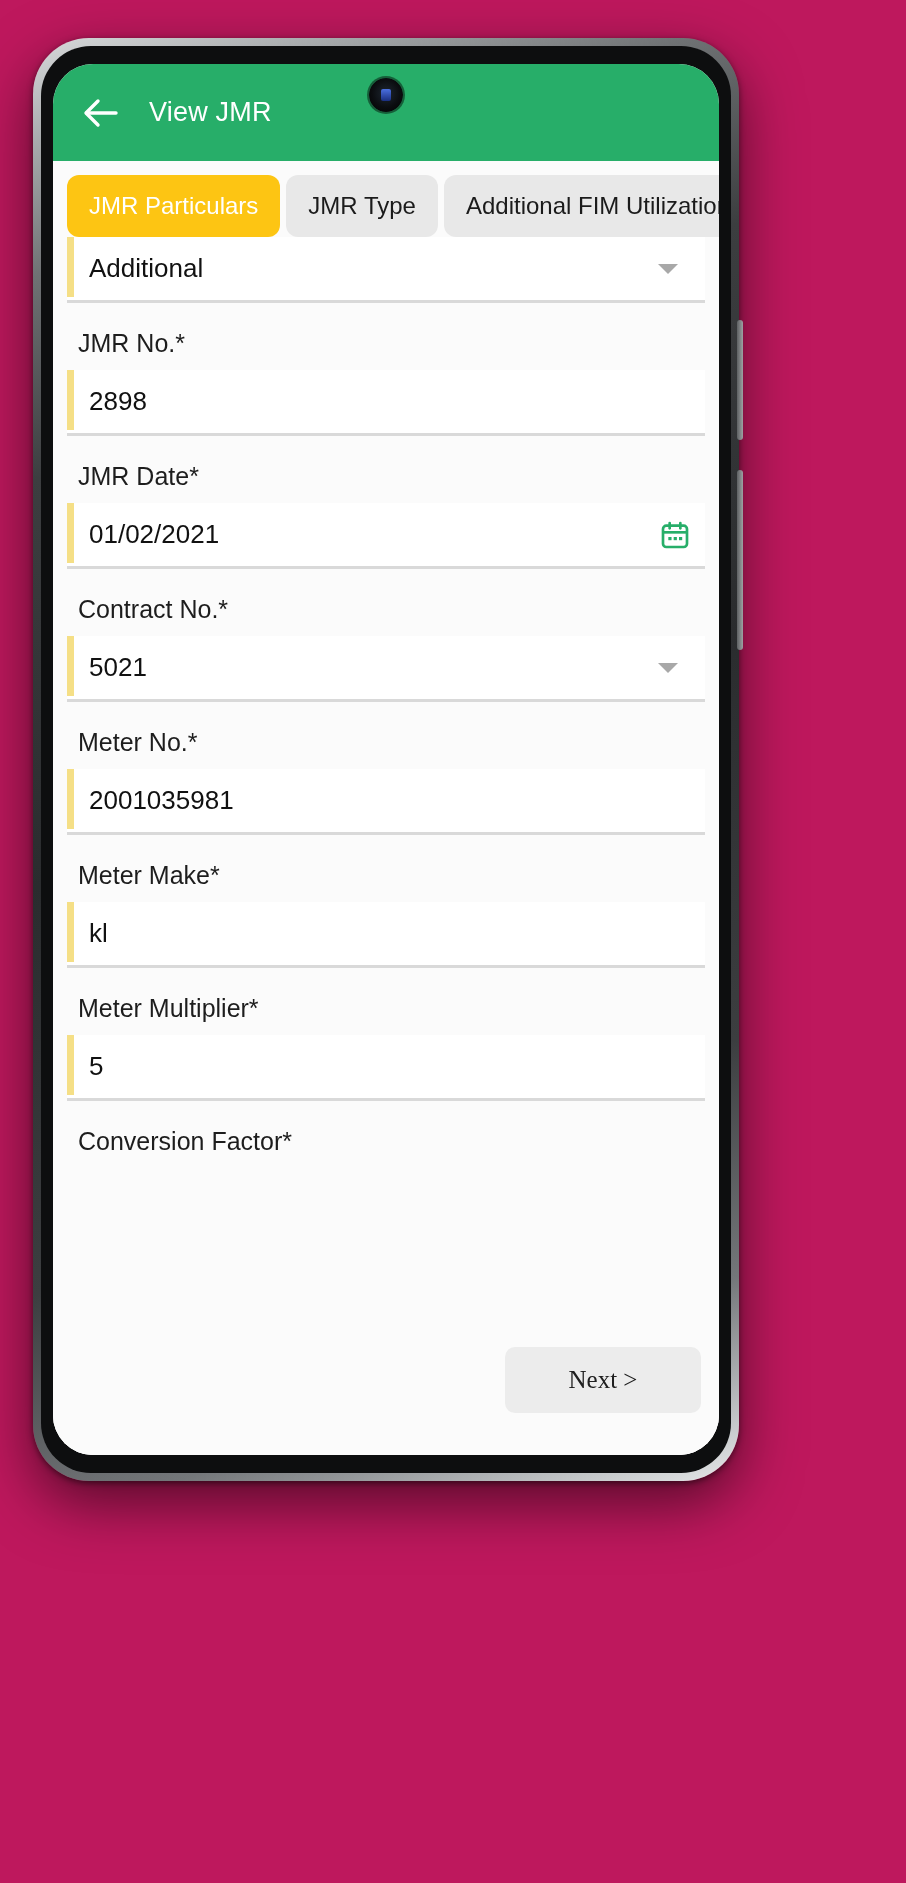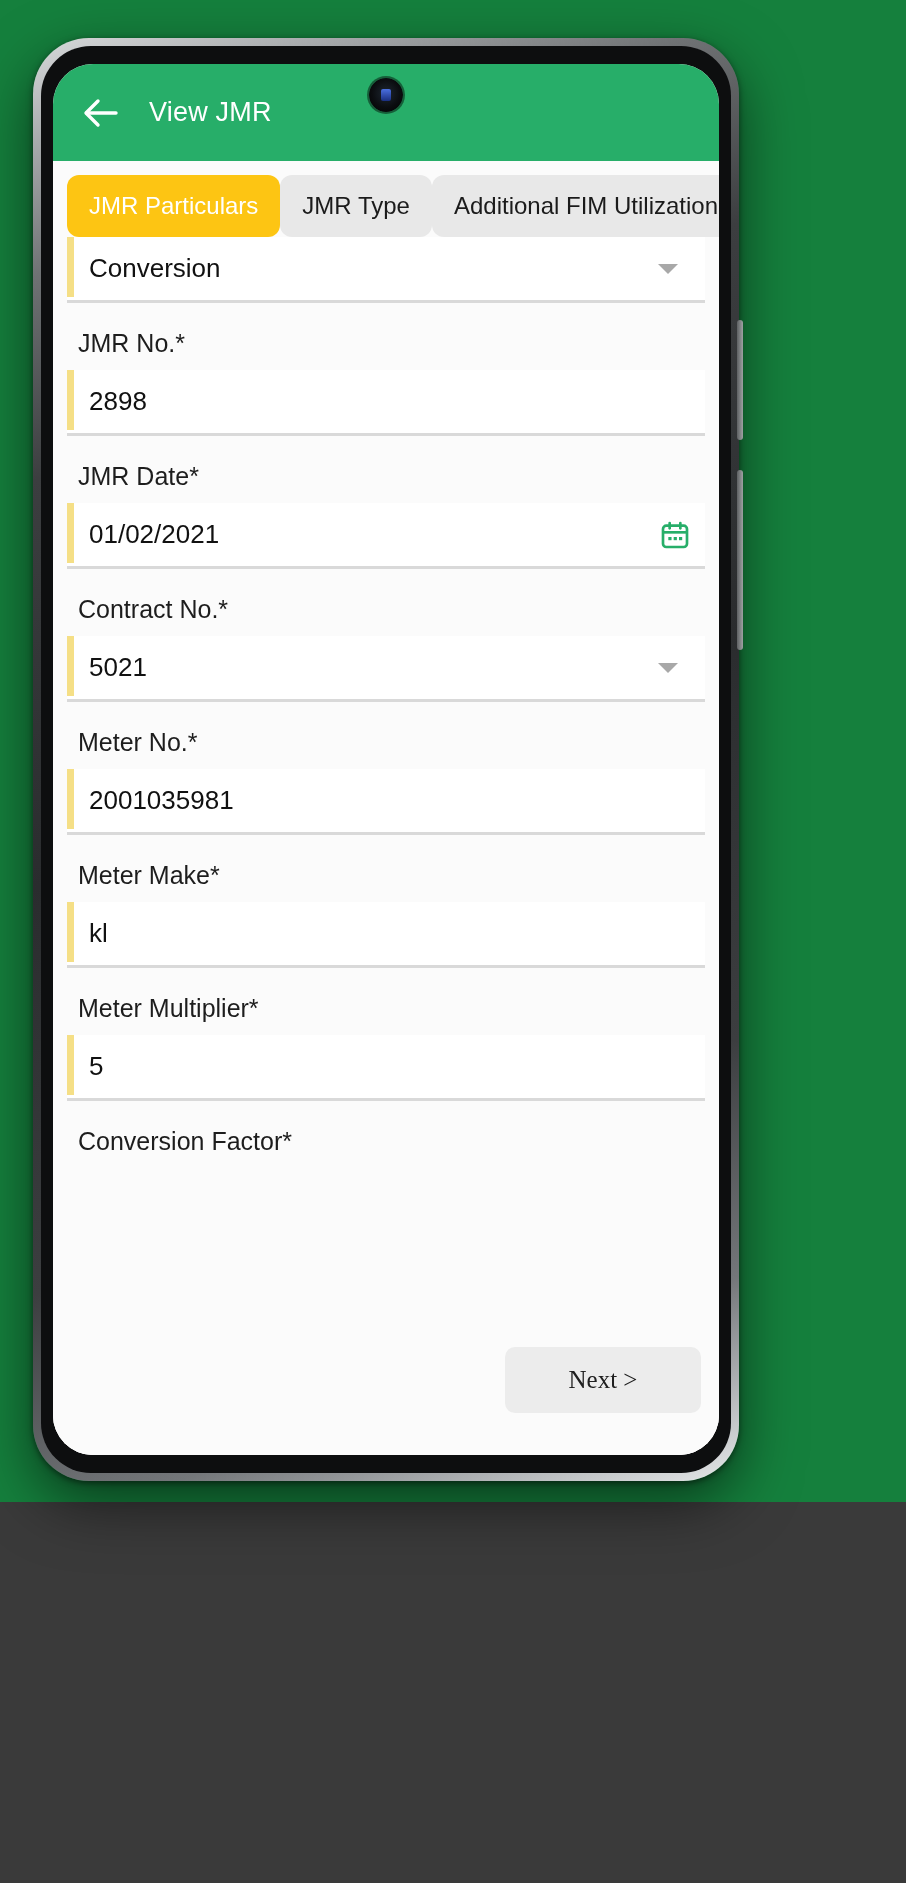--- a/index.html
+++ b/index.html
@@ -9,22 +9,22 @@
     width: 906px;
     height: 1883px;
     overflow: hidden;
     font-family: "Liberation Sans", sans-serif;
   }
 
   
   #backdrop {
     position: relative;
     width: 906px;
-    height: 1502px;
-    background: #15803d;
+    height: 1883px;
+    background: #be185d;
   }
 
   
   #phone {
     position: absolute;
     left: 33px;
     top: 38px;
     width: 706px;
     height: 1443px;
     border-radius: 56px;
@@ -119,20 +119,21 @@
   #content {
     position: relative;
     height: 1294px;
     background: #fbfbfb;
     overflow: hidden;
   }
 
   
   #tabbar {
     display: flex;
+    gap: 6px;
     padding: 14px 0 0 14px;
     align-items: flex-start;
     background: #fbfbfb;
   }
   .tab {
     border-radius: 12px;
     padding: 0 22px;
     height: 62px;
     display: flex;
     align-items: center;
@@ -273,21 +274,21 @@
           </div>
           <div class="tab inactive">
             <span>Additional FIM Utilization</span>
           </div>
         </div>
 
         <div id="form">
 
           <div class="field">
             <div class="field-input">
-              <div class="field-value">Conversion</div>
+              <div class="field-value">Additional</div>
               <div class="dropdown-caret">
                   <div class="caret-shape"></div>
                 </div>
             </div>
           </div>
 
           <div class="field">
             <div class="field-label">JMR No.*</div>
             <div class="field-input">
               <div class="field-value">2898</div>

